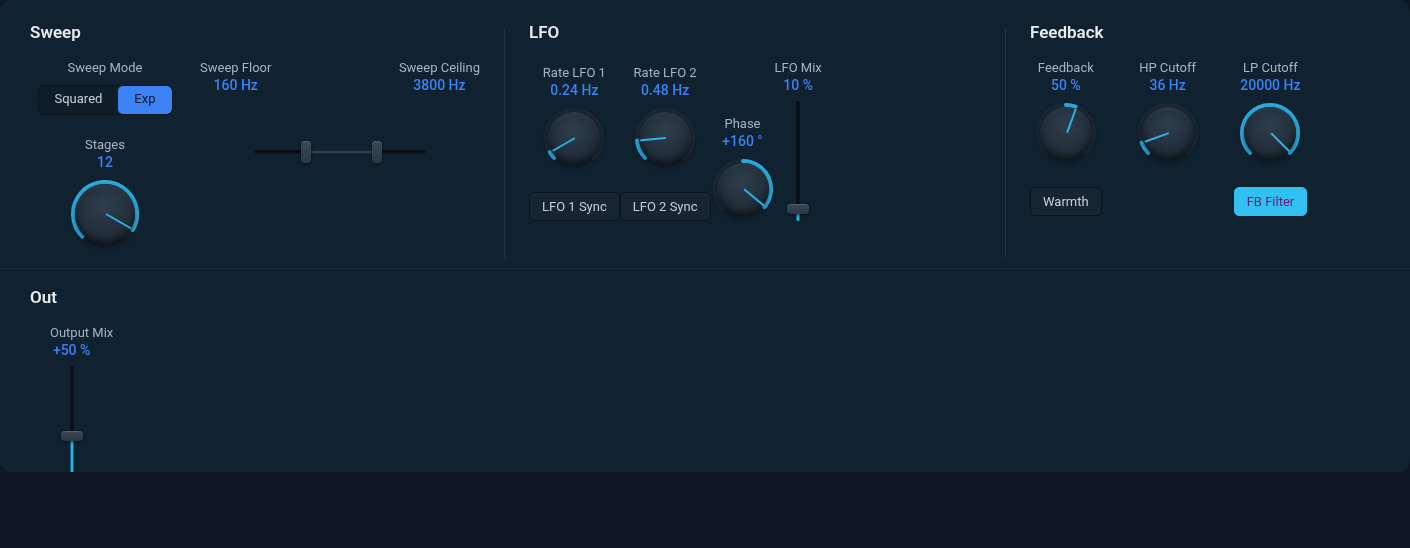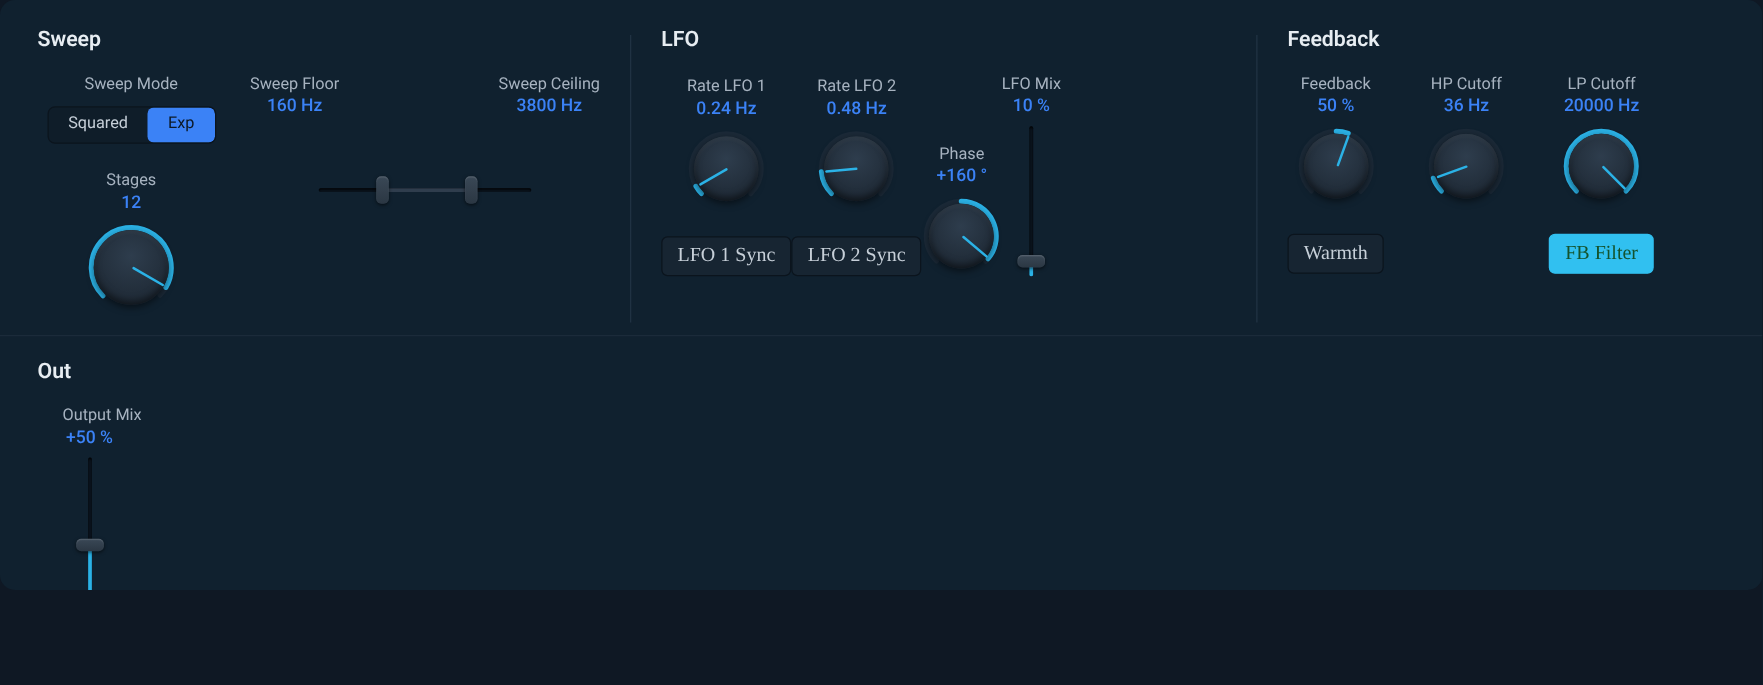--- a/index.html
+++ b/index.html
@@ -148,34 +148,33 @@
   .lfo-body{
     display:flex;
     align-items:flex-end;
   }
   .param{
     display:flex;flex-direction:column;align-items:center;
   }
   
   .tog-btn{
     margin-top:22px;
-    font-size:16px;
+    font-size:13px;
     padding:6px 12px;
     border-radius:5px;
     border:1px solid #0b141d;
     background:#172532;
     color:#c6cfd8;
     cursor:pointer;
     user-select:none;
     white-space:nowrap;
-    font-family:Liberation Serif, serif;
   }
   .tog-btn.active{
     background:#31c0f0;
-    color:#14532d;
+    color:#701a75;
     border-color:#31c0f0;
   }
   
   .vslider{
     position:relative;
     width:20px;height:120px;
     margin-top:8px;
   }
   .vslider-track{
     position:absolute;left:50%;top:0;bottom:0;width:3px;

